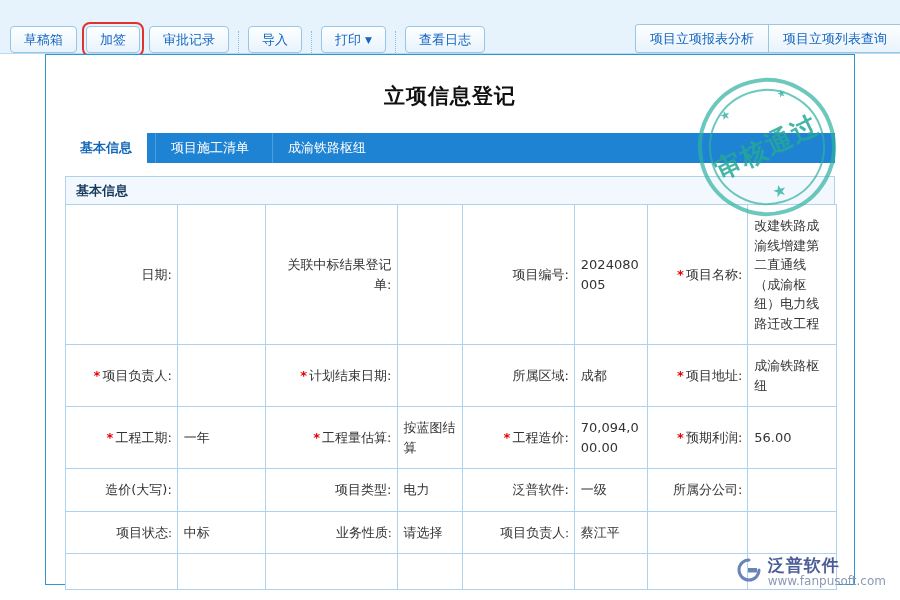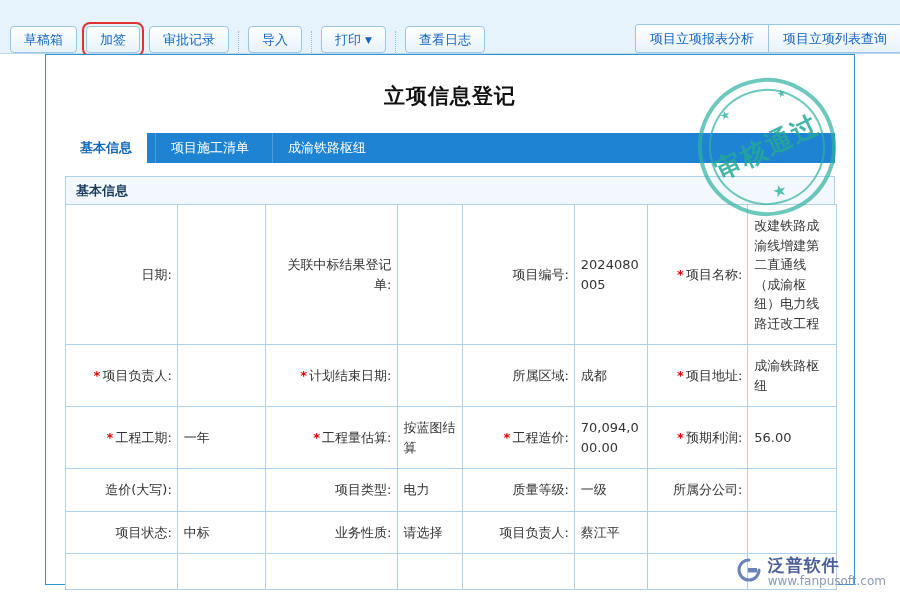--- a/index.html
+++ b/index.html
@@ -32,21 +32,21 @@
   .tab.active { background:#fff; color:#1266b8; font-weight:bold; border-left:none; }
 
   .section-header { margin:13px 19px 0; border:1px solid #aed2ee; background:#f2f8fd; height:29px; line-height:27px;
                     padding:0 10px; font-size:13px; color:#16395c; font-weight:bold; }
 
   .form-table { margin:-1px 19px 0; width:772px; border-collapse:collapse; font-size:13px; color:#333; table-layout:fixed; }
   .form-table td { border:1px solid #aed2ee; vertical-align:middle; background:#fff; }
   .form-table td.lbl { text-align:right; padding:4px 5px 4px 3px; line-height:1.5; }
   .form-table td.val { text-align:left; padding:11px 6px; word-break:break-all; line-height:1.5; }
   tr.r0 { height:112px; } tr.r1 { height:54px; } tr.r2 { height:54px;margin-top:36px; }
-  tr.r3 { height:40px; } tr.r4 { height:40px; } tr.r5 { height:36px; }
+  tr.r3 { height:40px; } tr.r4 { height:40px;font-family:Liberation Serif, serif; } tr.r5 { height:36px; }
   .req { color:#e60000; margin-right:2px; font-weight:bold; }
 
   
   .stamp { position:absolute; left:698px; top:78px; width:138px; height:138px; border:4px solid rgba(46,176,160,.7);
            border-radius:50%; transform:rotate(-16deg); z-index:6; pointer-events:none; }
   .stamp-inner { position:absolute; inset:7px; border:2px solid rgba(46,176,160,.7); border-radius:50%;
                  display:flex; align-items:center; justify-content:center; }
   .stamp-text { transform:rotate(-10deg); font-size:26px; font-weight:bold; color:rgba(36,168,152,.85); letter-spacing:2px; white-space:nowrap; }
   .stamp-star { position:absolute; color:rgba(46,176,160,.8); }
   .stamp-star.s1 { top:16px; left:28px; font-size:12px; }
@@ -135,21 +135,21 @@
           <td class="lbl"><span class="req">*</span><span>工程造价:</span></td>
           <td class="val"><span>70,094,000.00</span></td>
           <td class="lbl"><span class="req">*</span><span>预期利润:</span></td>
           <td class="val"><span>56.00</span></td>
         </tr>
         <tr class="r3">
           <td class="lbl"><span class="req"></span><span>造价(大写):</span></td>
           <td class="val"><span></span></td>
           <td class="lbl"><span class="req"></span><span>项目类型:</span></td>
           <td class="val"><span>电力</span></td>
-          <td class="lbl"><span class="req"></span><span>质量等级:</span></td>
+          <td class="lbl"><span class="req"></span><span>泛普软件:</span></td>
           <td class="val"><span>一级</span></td>
           <td class="lbl"><span class="req"></span><span>所属分公司:</span></td>
           <td class="val"><span></span></td>
         </tr>
         <tr class="r4">
           <td class="lbl"><span class="req"></span><span>项目状态:</span></td>
           <td class="val"><span>中标</span></td>
           <td class="lbl"><span class="req"></span><span>业务性质:</span></td>
           <td class="val"><span>请选择</span></td>
           <td class="lbl"><span class="req"></span><span>项目负责人:</span></td>

